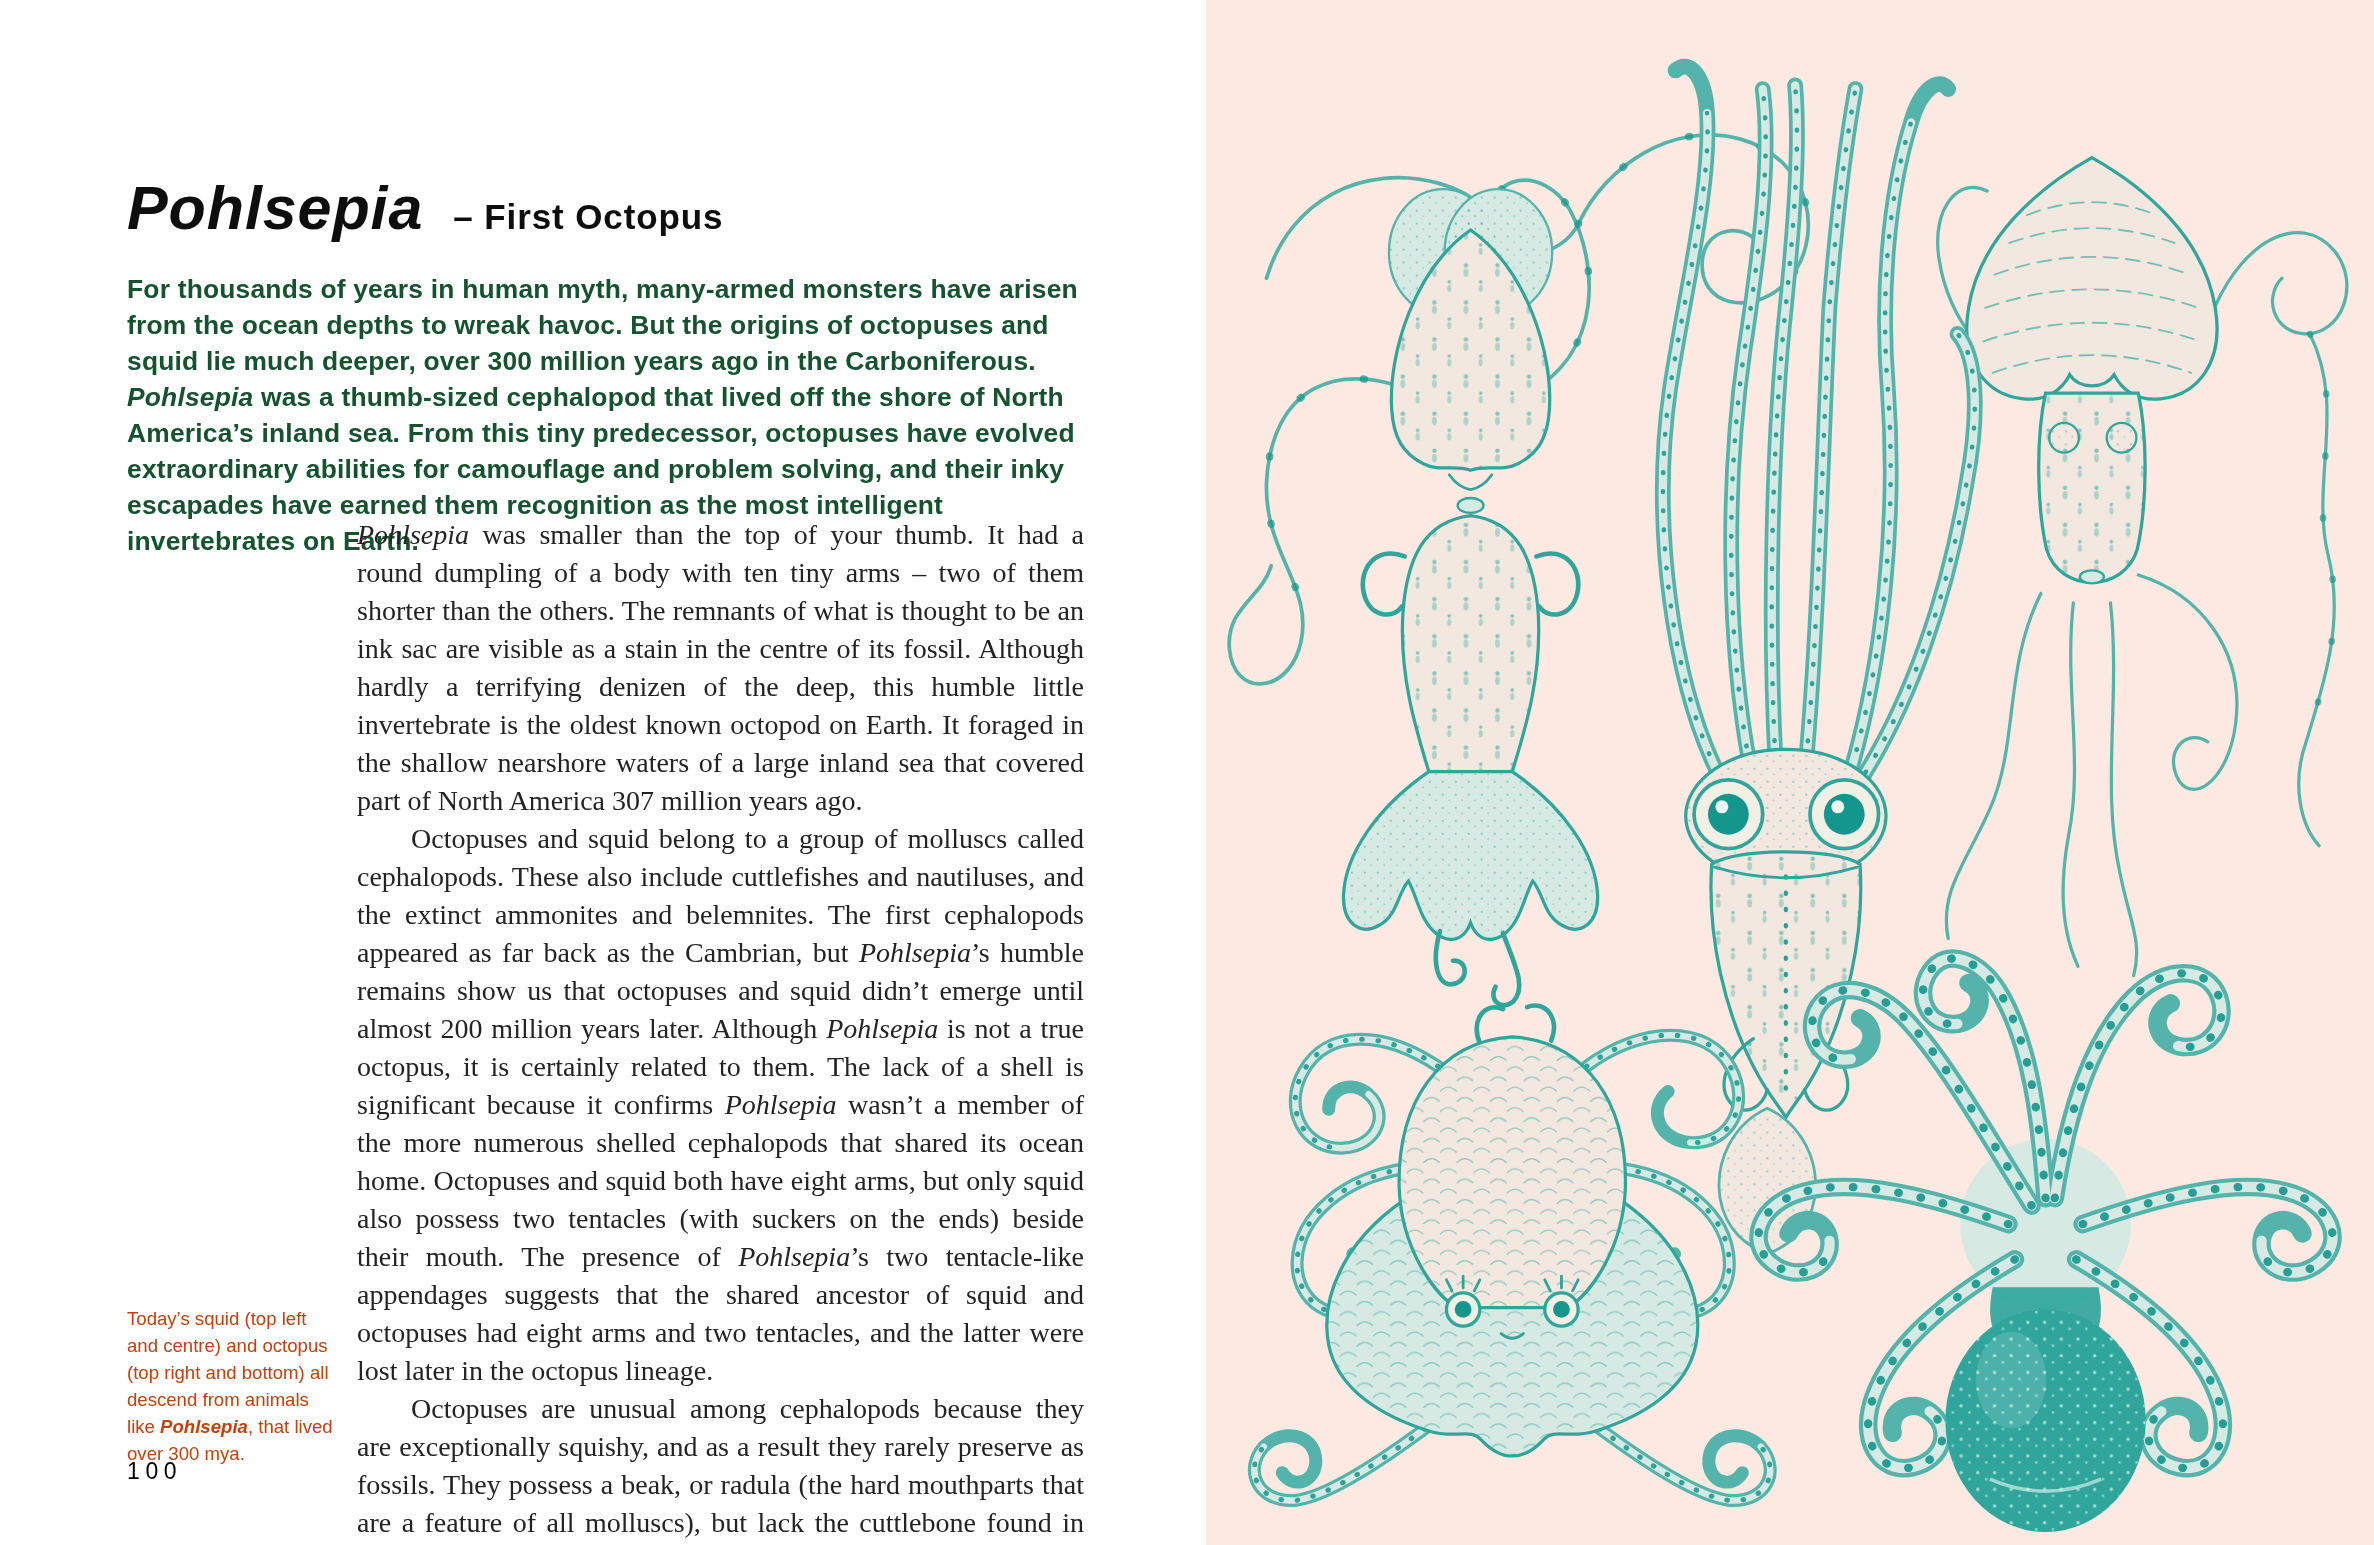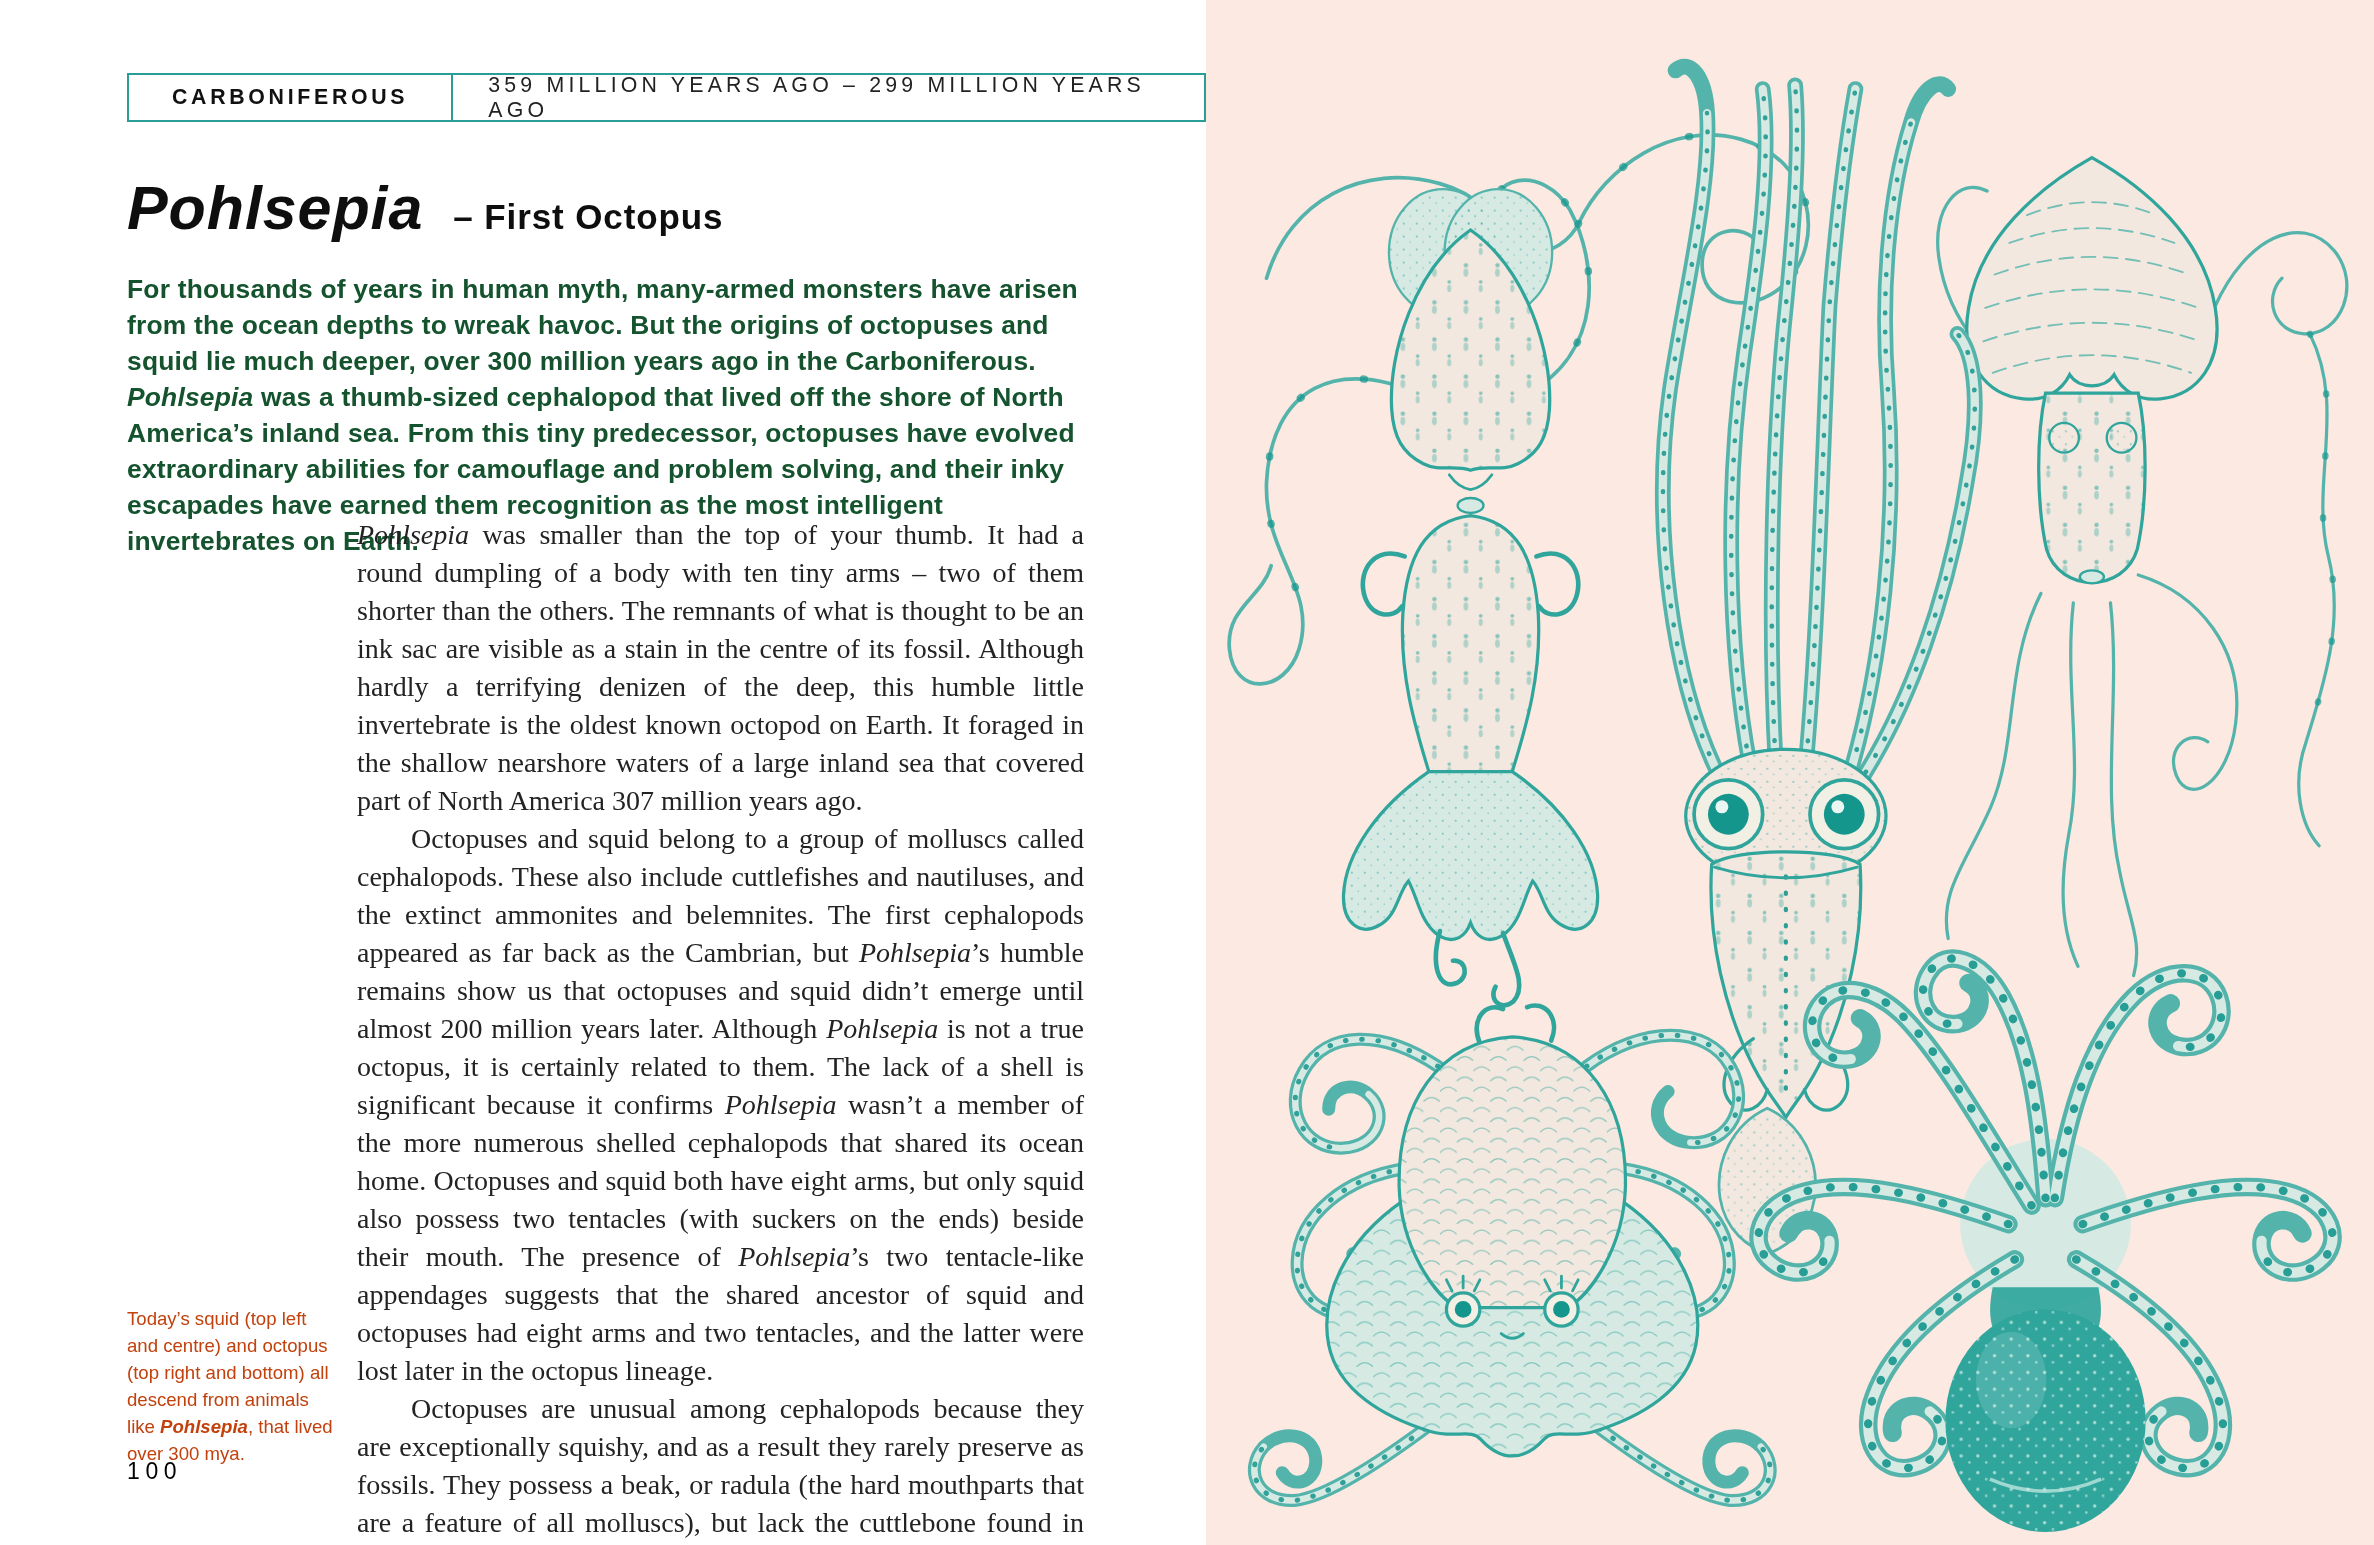--- a/index.html
+++ b/index.html
@@ -73,24 +73,20 @@
   .ln-soft{stroke:var(--ink-soft);fill:none;stroke-linecap:round;stroke-linejoin:round;}
   .suckers{stroke:var(--ink-dark);fill:none;stroke-linecap:round;}
 </style>
 </head>
 <body>
 
 <div class="page">
 
   <div class="left-page">
 
-    <div class="era-badge">
-      <div class="cell era-name">CARBONIFEROUS</div>
-      <div class="cell era-range">359 MILLION YEARS AGO – 299 MILLION YEARS AGO</div>
-    </div>
 
     <div class="title-row">
       <span class="title-genus">Pohlsepia</span>
       <span class="title-sub">– First Octopus</span>
     </div>
 
     <div class="intro"><span>For thousands of years in human myth, many-armed monsters have arisen from the ocean depths to wreak havoc. But the origins of octopuses and squid lie much deeper, over 300 million years ago in the Carboniferous. </span><span class="run-italic">Pohlsepia</span><span> was a thumb-sized cephalopod that lived off the shore of North America’s inland sea. From this tiny predecessor, octopuses have evolved extraordinary abilities for camouflage and problem solving, and their inky escapades have earned them recognition as the most intelligent invertebrates on Earth.</span></div>
 
     <div class="bodytext">
       <p><span class="run-italic">Pohlsepia</span><span> was smaller than the top of your thumb. It had a round dumpling of a body with ten tiny arms – two of them shorter than the others. The remnants of what is thought to be an ink sac are visible as a stain in the centre of its fossil. Although hardly a terrifying denizen of the deep, this humble little invertebrate is the oldest known octopod on Earth. It foraged in the shallow nearshore waters of a large inland sea that covered part of North America 307 million years ago.</span></p>

